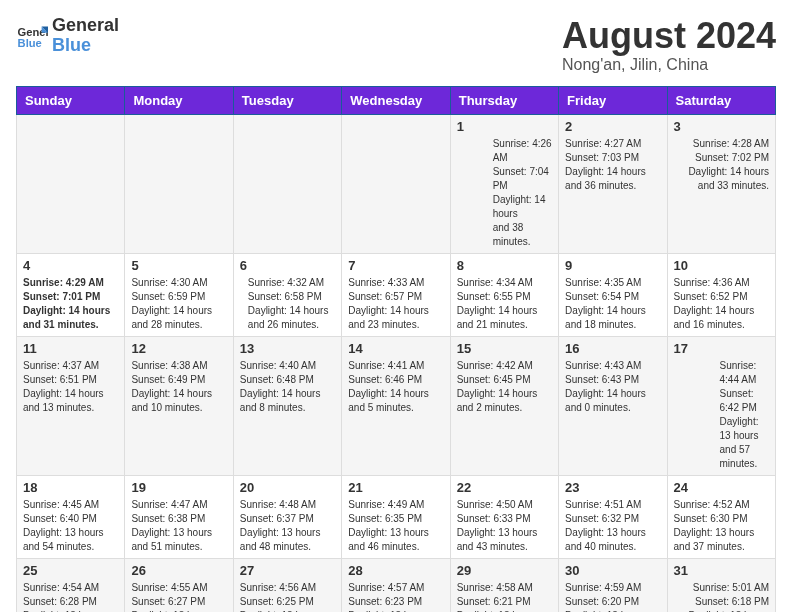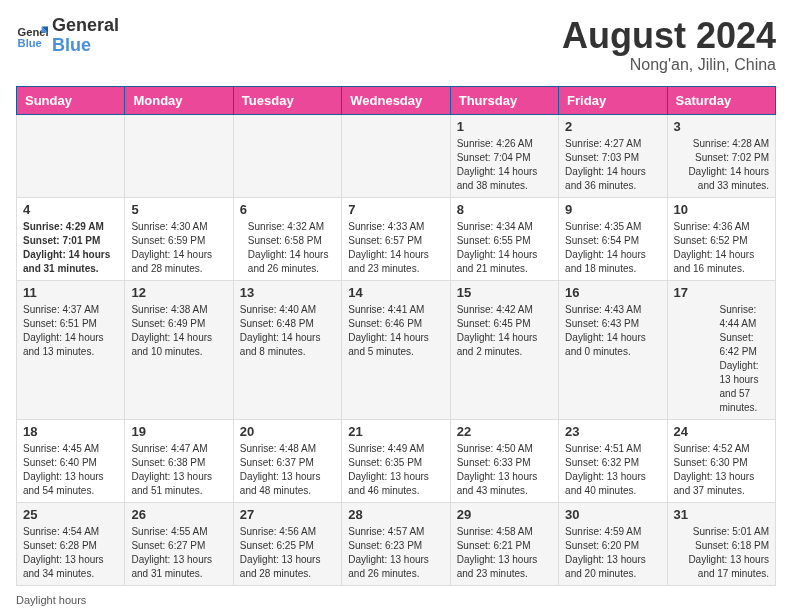--- a/index.html
+++ b/index.html
@@ -25,39 +25,39 @@
       font-size: 18px;
       font-weight: bold;
       color: #333;
       line-height: 1.1;
     }
     .logo-icon {
       width: 32px;
       height: 32px;
     }
     .title-block {
-      text-align: right;
+      text-align: left;
     }
     .calendar-title {
       font-size: 36px;
       font-weight: bold;
       color: #333;
       line-height: 1.1;
     }
     .calendar-subtitle {
       font-size: 16px;
       color: #555;
     }
     table {
       width: 100%;
       border-collapse: collapse;
       font-size: 11px;
     }
     thead tr th {
-      background-color: #ec4899;
+      background-color: #6d28d9;
       color: #fff;
       text-align: left;
       padding: 6px 8px;
       font-size: 13px;
       font-weight: bold;
       border: 1px solid #1a5c99;
     }
     tbody tr td {
       border: 1px solid #ddd;
       vertical-align: top;
@@ -130,21 +130,21 @@
       </tr>
   </thead>
   <tbody id="calendar-body">
   <tr>
         <td class="empty-cell"></td>
         <td class="empty-cell"></td>
         <td class="empty-cell"></td>
         <td class="empty-cell"></td>
         <td>
           <div class="day-num">1</div>
-          <div class="day-info" style="white-space: pre-line;">Sunrise: 4:26 AM
+          <div class="day-info" style="white-space: pre-line; margin-left: 36px;">Sunrise: 4:26 AM
 Sunset: 7:04 PM
 Daylight: 14 hours
 and 38 minutes.</div>
         </td>
         <td>
           <div class="day-num">2</div>
           <div class="day-info" style="white-space: pre-line;">Sunrise: 4:27 AM
 Sunset: 7:03 PM
 Daylight: 14 hours
 and 36 minutes.</div>

